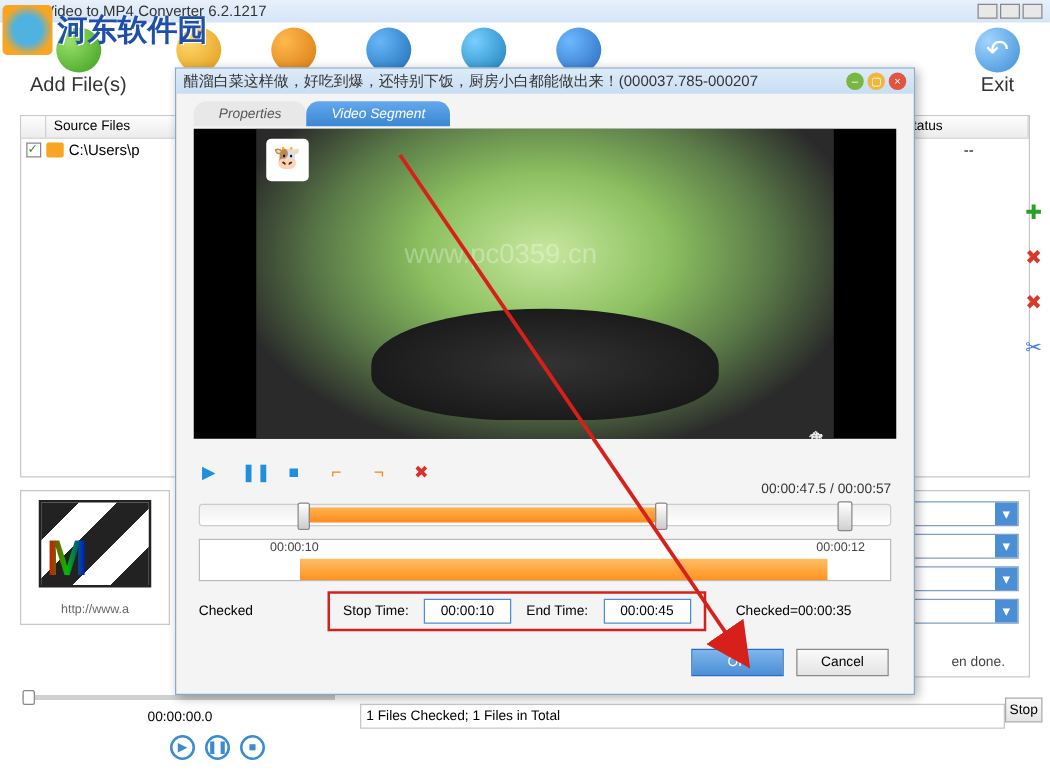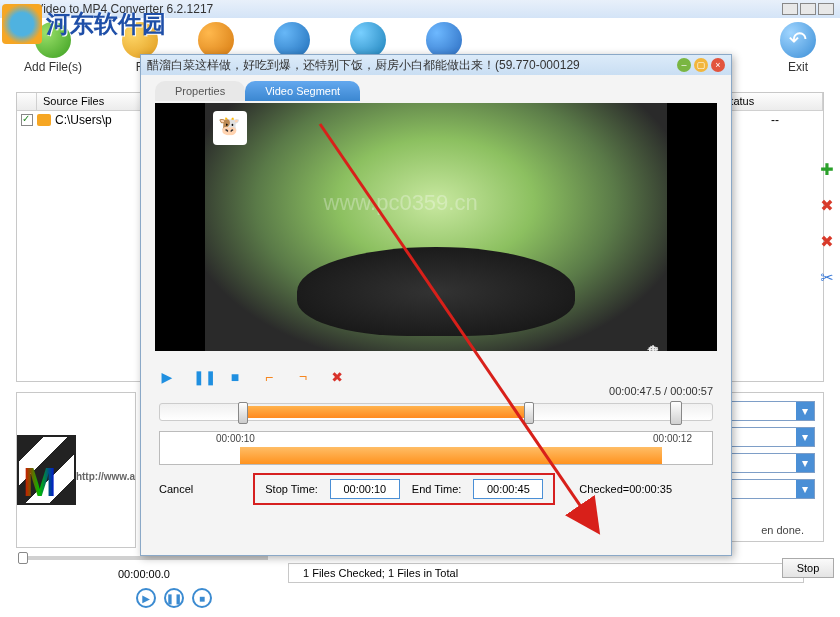--- a/index.html
+++ b/index.html
@@ -9,21 +9,21 @@
 .titlebar .controls { margin-left: auto; display: flex; gap: 2px; }
 .titlebar .wbtn { width: 16px; height: 12px; background: #e8e8e8; border: 1px solid #888; }
 
 .watermark { position: absolute; top: 4px; left: 2px; z-index: 999; display: flex; align-items: center; pointer-events: none; }
 .watermark .logo { width: 40px; height: 40px; background: radial-gradient(circle,#4fb2e0 40%,#f6a623 70%); border-radius: 4px; }
 .watermark .txt { font-size: 24px; color: #1f4fa8; font-weight: bold; margin-left: 4px; text-shadow: 1px 1px #fff; }
 
 .toolbar { height: 54px; display: flex; align-items: flex-start; gap: 40px; padding: 4px 24px 0; }
 .toolbtn { display: flex; flex-direction: column; align-items: center; gap: 2px; cursor: pointer; }
 .toolbtn .tico { width: 36px; height: 36px; border-radius: 50%; }
-.toolbtn span { font-size: 12px; color: #333; }
+.toolbtn span { font-size: 16px; color: #333; }
 .ico-add{background:radial-gradient(circle at 30% 30%,#9ae06a,#3b9e1f);}
 .ico-reg{background:radial-gradient(circle at 30% 30%,#ffd86a,#e09a1b);}
 .ico-prot{background:radial-gradient(circle at 30% 30%,#ffb84d,#d67a10);}
 .ico-about{background:radial-gradient(circle at 30% 30%,#67b7f7,#1f6db8);}
 .ico-web{background:radial-gradient(circle at 30% 30%,#78cfff,#1a7fb8);}
 .ico-help{background:radial-gradient(circle at 30% 30%,#6db8ff,#2a6bbf);}
 .ico-exit{background:radial-gradient(circle at 30% 30%,#a0d5ff,#3b8ed6);position:relative;}
 .ico-exit::before{content:"↶";position:absolute;inset:0;display:flex;align-items:center;justify-content:center;font-size:22px;color:#fff;}
 
 .filelist { position: absolute; top: 92px; left: 16px; right: 16px; height: 290px; border: 1px solid #c8c8c8; background: #fff; }
@@ -31,45 +31,45 @@
 .filelist .hdr div { padding: 2px 6px; border-right: 1px solid #d0d0d0; font-size: 11px; }
 .filelist .row { display: flex; align-items: center; gap: 4px; padding: 2px 4px; font-size: 11px; }
 .filelist .chk { width: 12px; height: 12px; border: 1px solid #888; background: #fff; position: relative; }
 .filelist .chk::after{content:"✓";position:absolute;top:-2px;left:0;color:#2a8a2a;font-size:10px;}
 .fileicon { width: 14px; height: 12px; background: #f6a623; border-radius: 2px; }
 
 .sidebtns { position: absolute; right: 4px; top: 160px; display: flex; flex-direction: column; gap: 18px; }
 .sidebtns div { width: 18px; height: 18px; font-size: 16px; text-align: center; cursor: pointer; }
 
 .bottompanel { position: absolute; left: 16px; right: 16px; top: 392px; height: 150px; display: flex; gap: 8px; }
-.preview { width: 120px; height: 156px; border: 1px solid #c8c8c8; display:flex;flex-direction:row;align-items:center;justify-content:center;background:#fff;font-weight:bold;}
+.preview { width: 120px; height: 108px; border: 1px solid #c8c8c8; display:flex;flex-direction:column;align-items:center;justify-content:center;background:#fff;}
 .clapper { width:90px;height:70px;background:linear-gradient(135deg,#222 0 20%,#fff 20% 40%,#222 40% 60%,#fff 60% 80%,#222 80%);border:2px solid #222;position:relative;}
 .clapper::after{content:"M";position:absolute;bottom:-2px;left:4px;font-size:40px;font-weight:bold;background:linear-gradient(90deg,#e00,#0b0,#00e);-webkit-background-clip:text;color:transparent;}
 .preview .url{font-size:10px;color:#666;margin-top:12px;}
 .settingsarea { flex: 1; border: 1px solid #c8c8c8; background: #fff; padding: 8px; }
 .dropdown { width: 100%; height: 20px; border: 1px solid #7e9ec7; margin-bottom: 6px; position: relative; }
 .dropdown::after { content: "▾"; position: absolute; right: 0; top: 0; width: 18px; height: 18px; background: #4a8fd6; color: #fff; text-align: center; line-height: 18px; }
-.statusline { position: absolute; left: 288px; right: 36px; bottom: 34px; padding: 3px 14px; border: 1px solid #c8c8c8; background: #fff; font-size: 11px; }
+.statusline { position: absolute; left: 288px; right: 36px; bottom: 34px; padding: 3px 4px; border: 1px solid #c8c8c8; background: #fff; font-size: 11px; }
 .donebadge { position: absolute; right: 36px; top: 524px; font-size: 11px; color: #444;}
-.stopbtn { position: absolute; right: 6px; top: 558px; width: 52px; height: 20px; background: linear-gradient(#fafafa,#e4e4e4); border: 1px solid #aaa; font-size: 11px; text-align:center;line-height:18px;cursor:pointer;}
+.stopbtn { position: absolute; right: 6px; top: 558px; width: 30px; height: 20px; background: linear-gradient(#fafafa,#e4e4e4); border: 1px solid #aaa; font-size: 11px; text-align:center;line-height:18px;cursor:pointer;}
 
 .playctrl { position: absolute; left: 18px; top: 556px; display: flex; align-items: center; gap: 6px; }
 .playctrl .seek { width: 250px; height: 4px; background: #d0d0d0; position: relative; }
 .playctrl .seek .thumb { position:absolute;left:0;top:-4px;width:10px;height:12px;background:#fff;border:1px solid #888;border-radius:2px;}
 .pcbtns { position: absolute; left: 136px; top: 588px; display: flex; gap: 8px; }
 .circlebtn { width: 20px; height: 20px; border: 2px solid #3b8bd1; border-radius: 50%; color: #3b8bd1; display:flex;align-items:center;justify-content:center;font-size:10px;cursor:pointer;}
 
 
 .dialog { position: absolute; left: 140px; top: 54px; width: 592px; height: 502px; background: #f4f4f4; border: 1px solid #8aa8c7; box-shadow: 2px 2px 8px rgba(0,0,0,.3); z-index: 50; }
 .dlg-title { height: 20px; background: linear-gradient(#dcebf9,#c9def3); display: flex; align-items: center; padding: 0 6px; font-size: 11px; color: #333; }
 .dlg-title .spacer{flex:1;}
 .dlg-title .wc { width: 14px; height: 14px; border-radius: 50%; margin-left: 3px; font-size: 9px; text-align: center; line-height: 14px; color: #fff; cursor:pointer;}
 .wc.min{background:#7ab642;}.wc.max{background:#f2b63c;}.wc.cls{background:#e2543e;}
 
-.tabs { display: flex; margin: 6px 14px 0; }
+.tabs { display: flex; margin: 6px 14px 0; font-style: italic; }
 .tab { padding: 4px 20px; border-radius: 10px 10px 0 0; font-size: 11px; cursor: pointer; }
 .tab.inactive { background: #e8e8e8; color: #555; }
 .tab.active { background: linear-gradient(#63a8ef,#3b87d1); color: #fff; }
 
 .vidframe { margin: 2px 14px 6px; height: 248px; background: #000; position: relative; overflow: hidden; }
 .vidimg { position:absolute; left:50px; top:0; right:50px; bottom:0; background: radial-gradient(ellipse at 50% 40%, #c8e8a0 0%, #8cc060 30%, #5a7a48 55%, #2a2a2a 78%); }
 .vidimg::after{content:"";position:absolute;left:20%;right:20%;top:58%;bottom:6%;background:radial-gradient(ellipse,#333,#111);border-radius:50% 50% 40% 40%;}
 .vidwm { position:absolute;left:58px;top:8px;width:34px;height:34px;background:#fff;border-radius:4px;font-size:18px;text-align:center;line-height:30px;}
 .vidtxt{position:absolute;right:56px;bottom:16px;color:#eee;font-size:12px;writing-mode:vertical-rl;}
 .vidcap{position:absolute;left:30%;bottom:6px;color:#fff;font-size:14px;text-shadow:1px 1px #000;}
@@ -196,21 +196,21 @@
   <div class="circlebtn">❚❚</div>
   <div class="circlebtn">■</div>
 </div>
 
 <div class="statusline">1 Files Checked; 1 Files in Total</div>
 <div class="donebadge">en done.</div>
 <div class="stopbtn">Stop</div>
 
 <div class="dialog">
   <div class="dlg-title">
-    <span>醋溜白菜这样做，好吃到爆，还特别下饭，厨房小白都能做出来！(59.770-000129</span>
+    <span>醋溜白菜这样做，好吃到爆，还特别下饭，厨房小白都能做出来！(000037.785-000207</span>
     <div class="spacer"></div>
     <div class="wc min">–</div>
     <div class="wc max">▢</div>
     <div class="wc cls">×</div>
   </div>
 
   <div class="tabs">
     <div class="tab inactive">Properties</div>
     <div class="tab active">Video Segment</div>
   </div>
@@ -239,31 +239,35 @@
     <div class="knob"></div>
   </div>
 
   <div class="timeline">
     <div class="tlabel" style="left:56px">00:00:10</div>
     <div class="tlabel" style="right:20px">00:00:12</div>
     <div class="tl-orange"></div>
   </div>
 
   <div class="segment">
-    <label>Cancel</label>
+    <label>Checked</label>
     <div style="width:44px"></div>
     <div class="redbox">
       <label>Stop Time:</label>
       <input class="timeinput" value="00:00:10" style="">
       <label>End Time:</label>
       <input class="timeinput" value="00:00:45" style="">
     </div>
     <div class="dur">Checked=00:00:35</div>
   </div>
 
+  <div class="dlgbtns">
+    <div class="dbtn ok">OK</div>
+    <div class="dbtn cancel">Cancel</div>
+  </div>
 </div>
 
 <svg class="arrow">
   <defs>
       <marker id="ah" markerWidth="12" markerHeight="12" refX="6" refY="6" orient="auto">
     <path d="M0,0 L12,6 L0,12 Z" fill="#d8201a"></path>
       </marker>
     </defs>
   <line x1="20" y1="4" x2="290" y2="400" stroke="#d8201a" stroke-width="3" marker-end="url(#ah)"></line>
 </svg>

